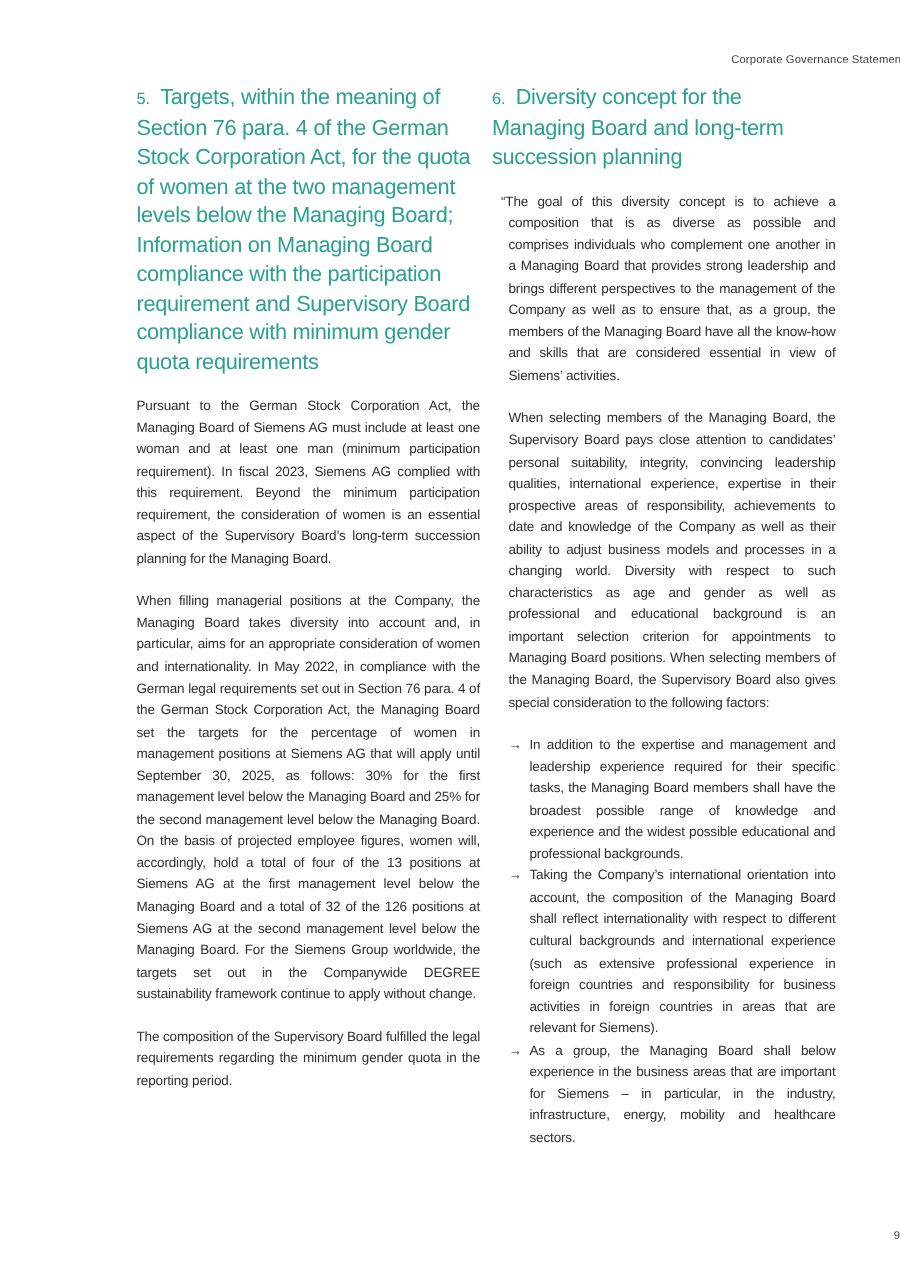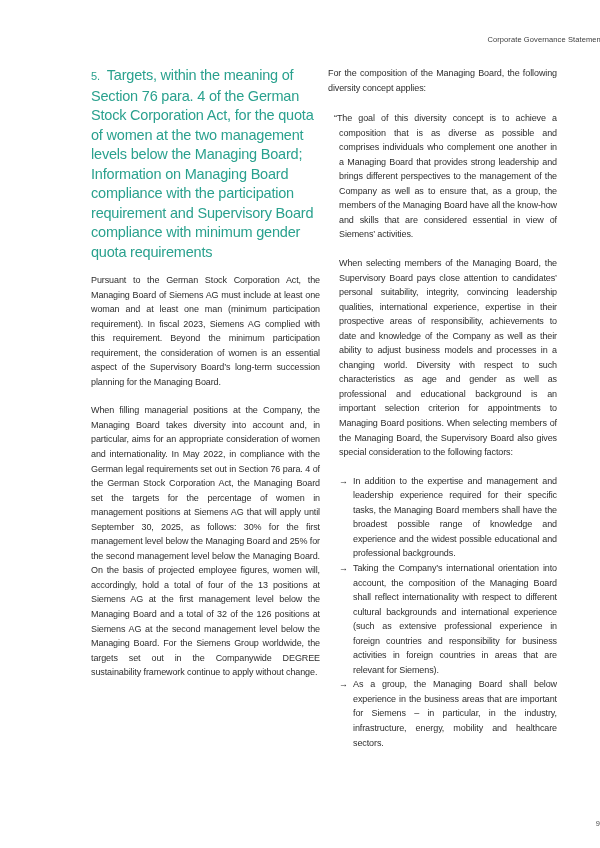--- a/index.html
+++ b/index.html
@@ -20,21 +20,21 @@
   .running-header {
     position: absolute;
     top: 35px;
     right: 45px;
     font-size: 7.5px;
     letter-spacing: 0.1px;
     color: #3c3c3c;
   }
   .content {
     position: absolute;
-    top: 66px;
+    top: 56px;
     left: 43px;
     width: 466px;
     display: flex;
     gap: 8px;
   }
   .col {
     width: 229px;
     flex: 0 0 229px;
   }
   .section-heading {
@@ -100,26 +100,29 @@
   <div class="content">
 
     <div class="col">
       <h2 class="section-heading">
         <span class="section-number">5.</span><span>Targets, within the meaning of Section 76 para. 4 of the German Stock Corporation Act, for the quota of women at the two management levels below the Managing Board; Information on Managing Board compliance with the participation requirement and Supervisory Board compliance with minimum gender quota requirements</span>
       </h2>
       <div>
 
       <p class="para">Pursuant to the German Stock Corporation Act, the Managing Board of Siemens AG must include at least one woman and at least one man (minimum participation requirement). In fiscal 2023, Siemens AG complied with this requirement. Beyond the minimum participation requirement, the consideration of women is an essential aspect of the Supervisory Board’s long-term succession planning for the Managing Board.</p>
           <p class="para">When filling managerial positions at the Company, the Managing Board takes diversity into account and, in particular, aims for an appropriate consideration of women and internationality. In May 2022, in compliance with the German legal requirements set out in Section 76 para. 4 of the German Stock Corporation Act, the Managing Board set the targets for the percentage of women in management positions at Siemens AG that will apply until September 30, 2025, as follows: 30% for the first management level below the Managing Board and 25% for the second management level below the Managing Board. On the basis of projected employee figures, women will, accordingly, hold a total of four of the 13 positions at Siemens AG at the first management level below the Managing Board and a total of 32 of the 126 positions at Siemens AG at the second management level below the Managing Board. For the Siemens Group worldwide, the targets set out in the Companywide DEGREE sustainability framework continue to apply without change.</p>
+          <p class="para">The composition of the Supervisory Board fulfilled the legal requirements regarding the minimum gender quota in the reporting period.</p>
         </div>
     </div>
 
     <div class="col">
+      <h2 class="section-heading">
+        <span class="section-number">6.</span><span>Diversity concept for the Managing Board and long-term succession planning</span>
+      </h2>
 
-      <p class="para intro-para">For the composition of the Managing Board, the following diversity concept applies:</p>
 
       <div class="quote-block">
         <div>
 
         <p class="para">“The goal of this diversity concept is to achieve a composition that is as diverse as possible and comprises individuals who complement one another in a Managing Board that provides strong leadership and brings different perspectives to the management of the Company as well as to ensure that, as a group, the members of the Managing Board have all the know-how and skills that are considered essential in view of Siemens’ activities.</p>
             <p class="para">When selecting members of the Managing Board, the Supervisory Board pays close attention to candidates’ personal suitability, integrity, convincing leadership qualities, international experience, expertise in their prospective areas of responsibility, achievements to date and knowledge of the Company as well as their ability to adjust business models and processes in a changing world. Diversity with respect to such characteristics as age and gender as well as professional and educational background is an important selection criterion for appointments to Managing Board positions. When selecting members of the Managing Board, the Supervisory Board also gives special consideration to the following factors:</p>
           </div>
 
         <div class="bullet-list">
 

